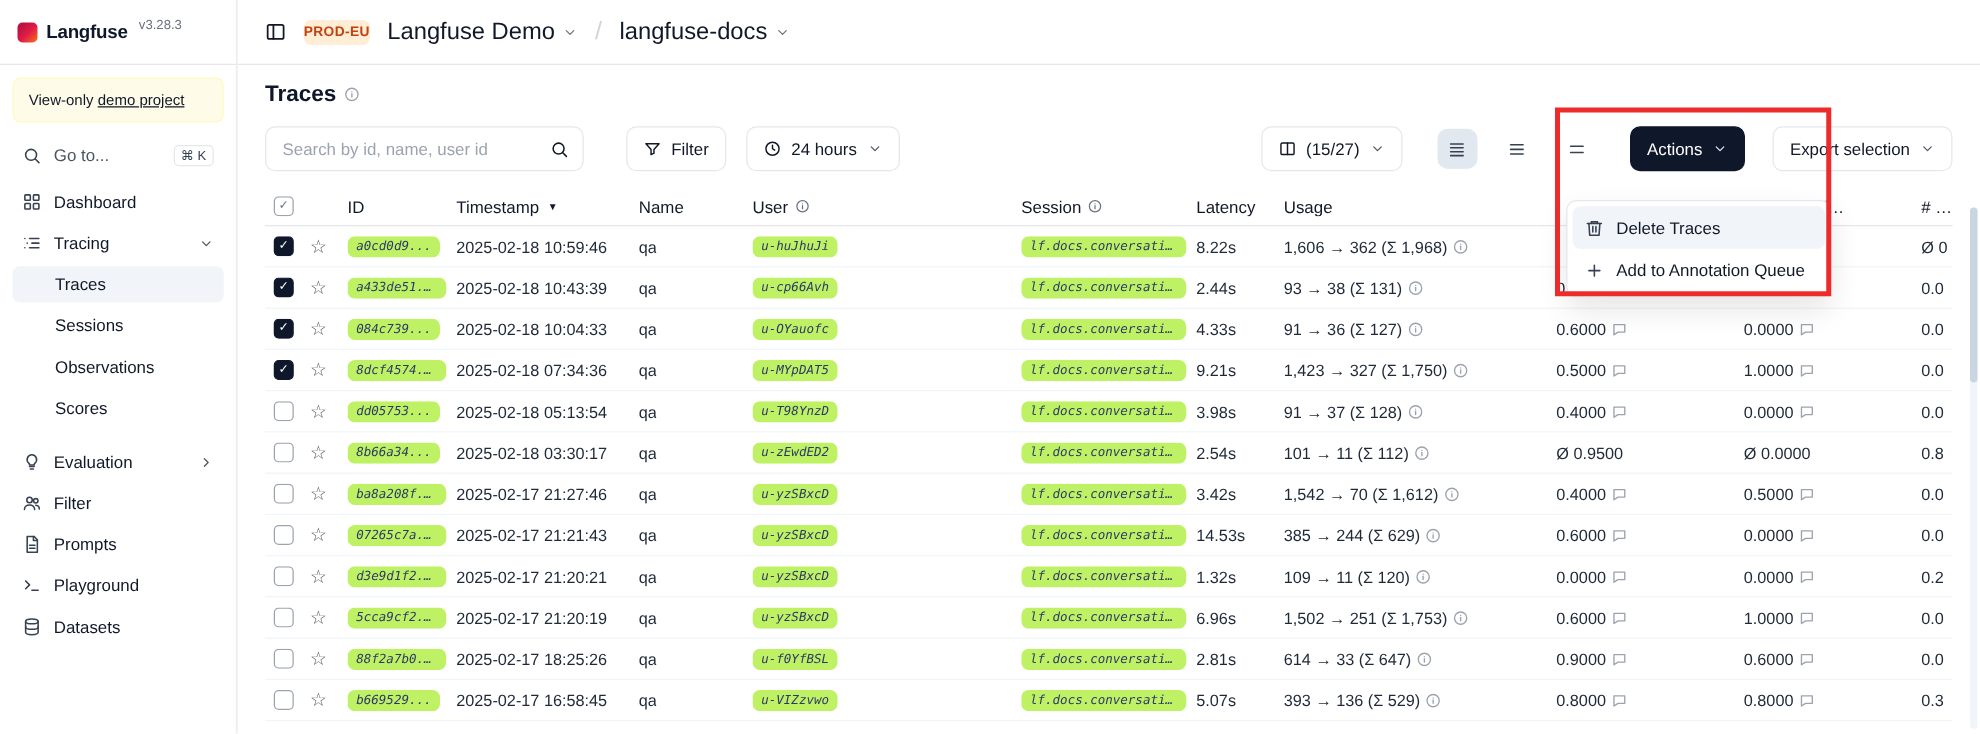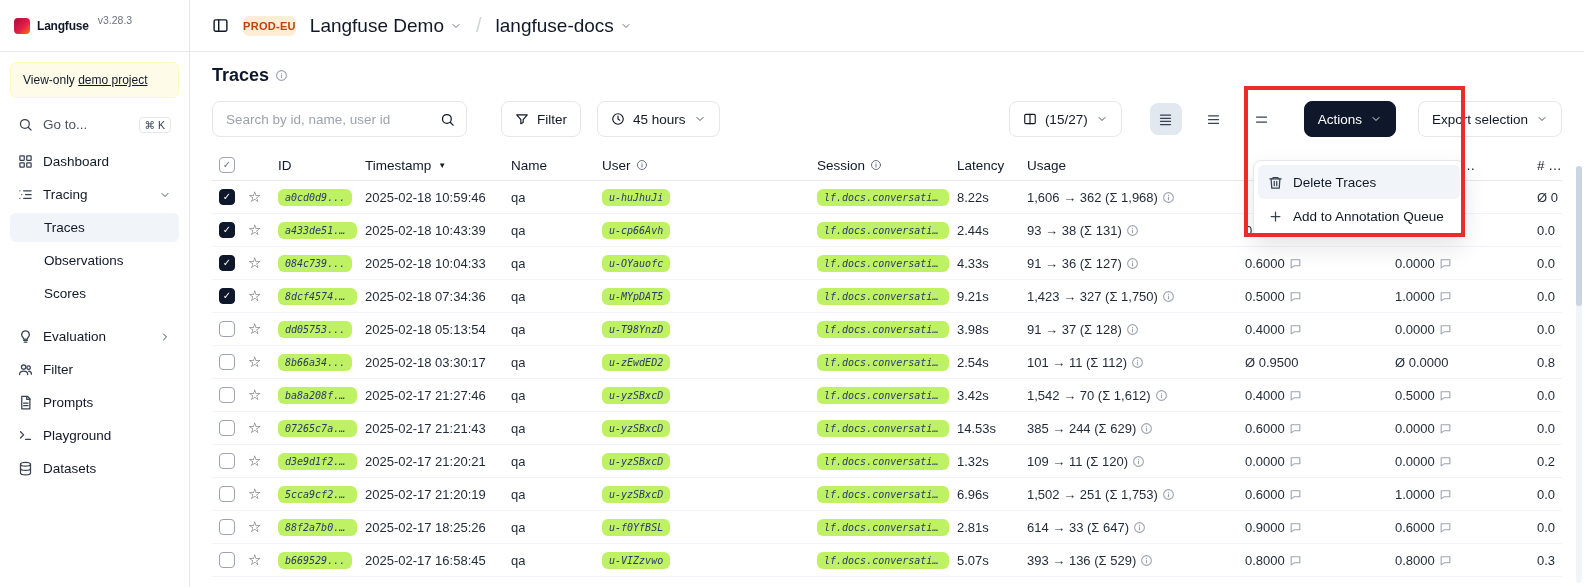--- a/index.html
+++ b/index.html
@@ -7,21 +7,21 @@
     font-family:"Liberation Sans", sans-serif; background:#fff; color:#0f172a; font-size:14px; }
   body { position:relative; }
   svg.ic { fill:none; stroke:currentColor; stroke-width:2; stroke-linecap:round; stroke-linejoin:round; flex:none; }
 
   .app { display:flex; height:100%; }
 
   
   .sidebar { width:190px; min-width:190px; border-right:1px solid #e5e7eb; background:#fff; display:flex; flex-direction:column; }
   .logo-row { height:52px; border-bottom:1px solid #e5e7eb; display:flex; align-items:center; padding:0 14px; gap:7px; }
   .logo-mark { width:16px; height:16px; border-radius:4px; background:linear-gradient(135deg,#be123c 20%,#e11d48 55%,#f97316); }
-  .brand { font-weight:700; font-size:12px; letter-spacing:-0.2px;text-align:right; }
+  .brand { font-weight:700; font-size:15px; letter-spacing:-0.2px;text-align:right; }
   .version { font-size:10.5px; color:#6b7280; margin-left:2px; align-self:flex-start; margin-top:14px; }
   .banner { margin:10px 10px 12px; background:#fefce8; border:1px solid #fef9c3; border-radius:6px; padding:10px 12px; font-size:12px; color:#111827; }
   .banner u { text-decoration:underline; cursor:pointer; }
   .nav { padding:0 10px; display:flex; flex-direction:column; }
   .nav-item { display:flex; align-items:center; gap:10px; height:29px; padding:0 8px; border-radius:6px; font-size:13.5px; color:#111827; margin-bottom:4px; }
   .nav-item .ic { width:15px; height:15px; color:#374151; }
   .nav-item .chev { margin-left:auto; color:#4b5563; }
   .goto { color:#4b5563; border:0; margin-bottom:8px; }
   .kbd { margin-left:auto; border:1px solid #e5e7eb; border-radius:4px; font-size:10.5px; padding:1px 5px; color:#374151; background:#fff; white-space:nowrap; }
   .sub-item { display:flex; align-items:center; height:29px; padding:0 8px 0 34px; border-radius:6px; font-size:13.5px; color:#111827; margin-bottom:4px; }
@@ -123,20 +123,23 @@
           </svg>
         <span>Tracing</span>
         <svg class="ic chev" viewBox="0 0 24 24" style="width:12px;height:12px">
             <path d="M6 9l6 6 6-6"></path>
           </svg>
       </div>
       <div class="sub-item active">
           <span>Traces</span>
         </div>
       <div class="sub-item">
+          <span>Sessions</span>
+        </div>
+      <div class="sub-item">
           <span>Observations</span>
         </div>
       <div class="sub-item">
           <span>Scores</span>
         </div>
       <div class="nav-item group-gap">
         <svg class="ic" viewBox="0 0 24 24">
             <path d="M9 18h6M10 21h4"></path>
             <path d="M12 3a6 6 0 0 0-4 10.5c.8.7 1 1.5 1 2.5h6c0-1 .2-1.8 1-2.5A6 6 0 0 0 12 3z"></path>
           </svg>
@@ -226,21 +229,21 @@
           <svg class="ic" viewBox="0 0 24 24">
               <path d="M3 5h18l-7 8v5l-4 2v-7L3 5z"></path>
             </svg>
           <span>Filter</span>
         </button>
         <button class="btn">
           <svg class="ic" viewBox="0 0 24 24">
               <circle cx="12" cy="12" r="9"></circle>
               <path d="M12 7v5l3 2"></path>
             </svg>
-          <span>45 hours</span>
+          <span>24 hours</span>
           <svg class="ic chev" viewBox="0 0 24 24">
               <path d="M6 9l6 6 6-6"></path>
             </svg>
         </button>
         <span class="spacer"></span>
         <button class="btn">
           <svg class="ic" viewBox="0 0 24 24">
               <rect x="3" y="4" width="18" height="16" rx="2"></rect>
               <path d="M12 4v16"></path>
             </svg>

